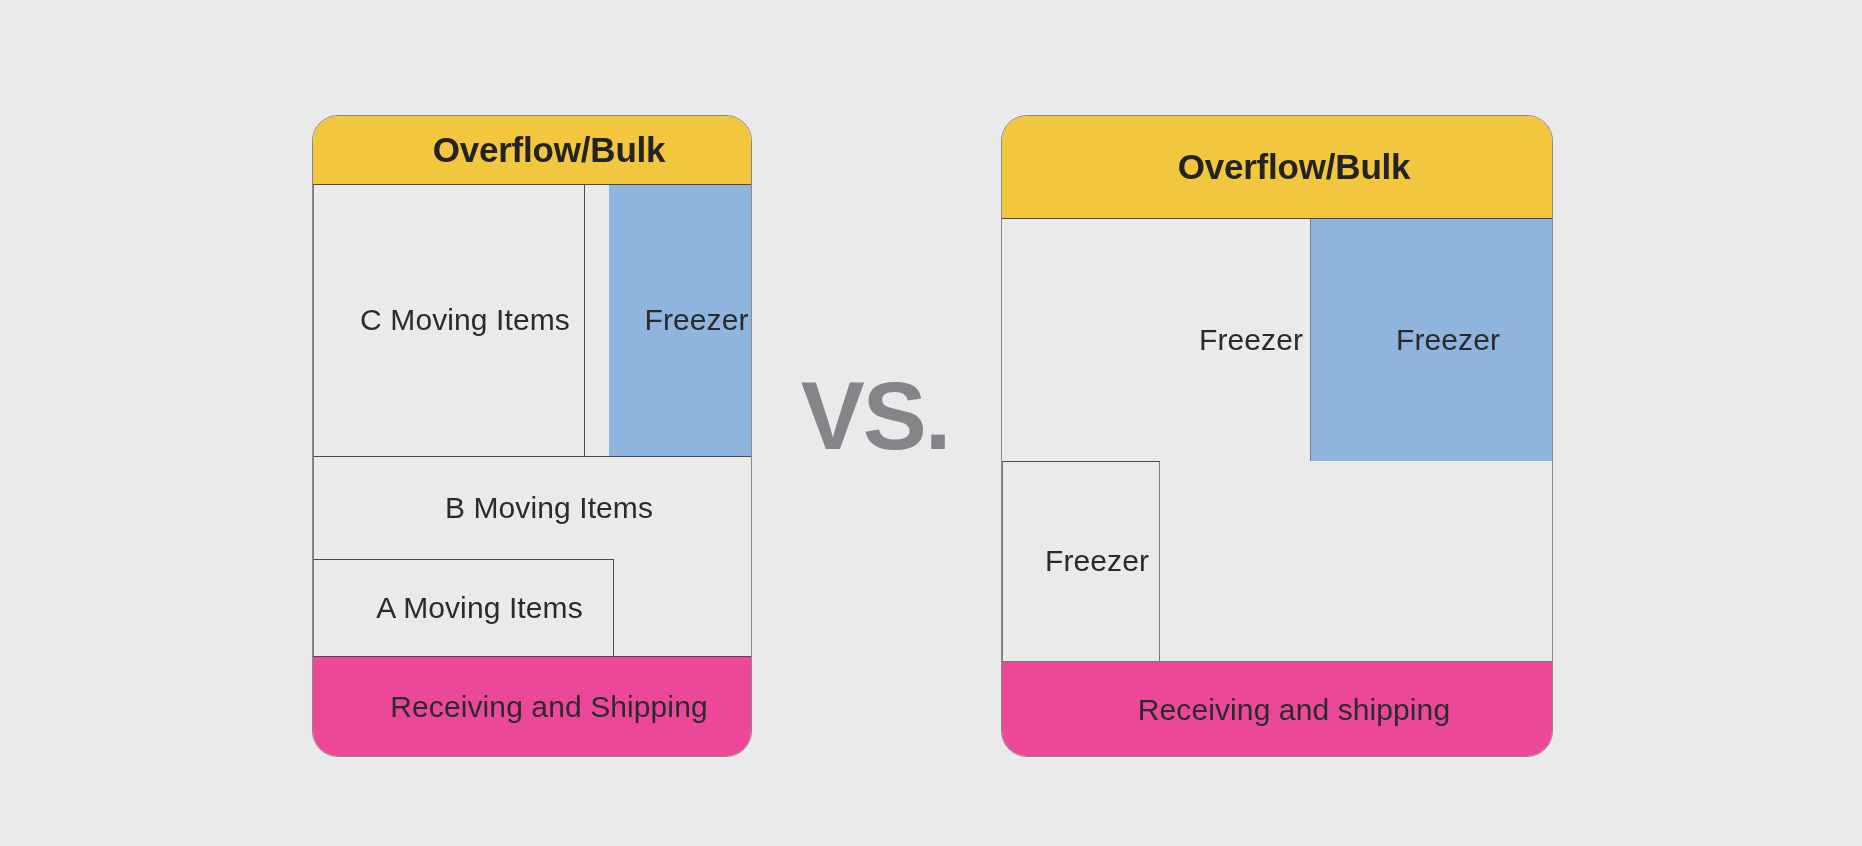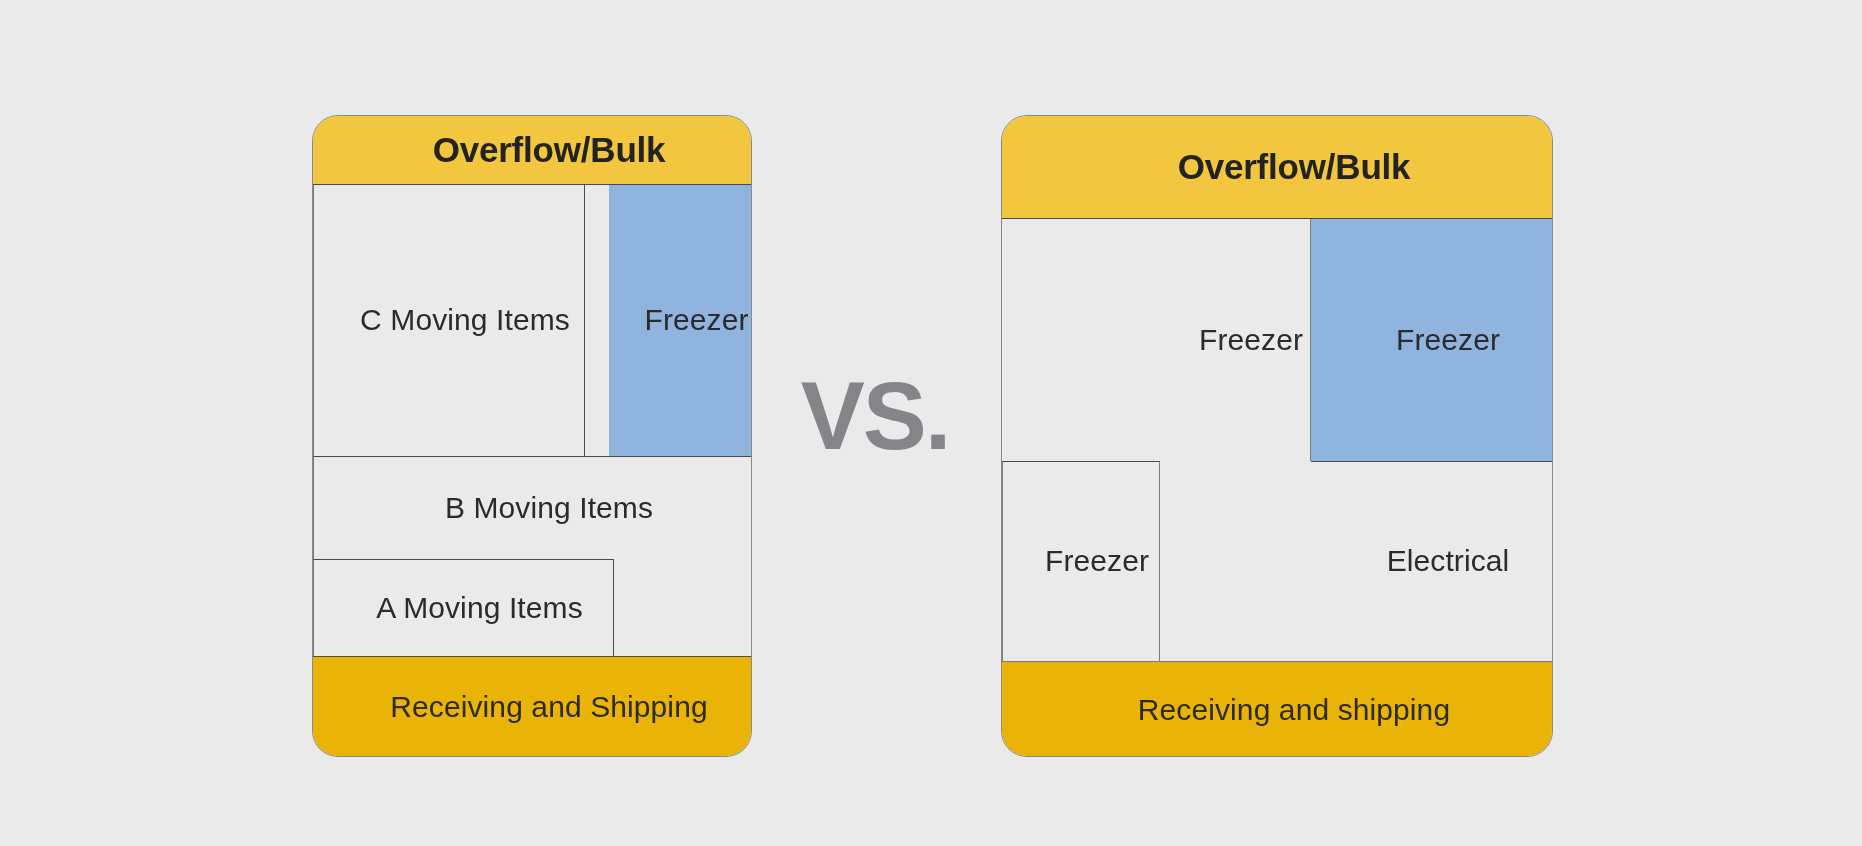--- a/index.html
+++ b/index.html
@@ -50,21 +50,21 @@
   }
 
   .cell.hdr {
     background: #F2C63E;
     font-weight: bold;
     font-size: 35px;
     letter-spacing: -0.2px;
     color: #232323;
   }
   .cell.blue { background: #8FB4DD; }
-  .cell.pink { background: #eab308; }
+  .cell.pink { background: #ec4899; }
 
   
   .bt { border-top: 1.6px solid #4A4A4A; }
   .bb { border-bottom: 1.6px solid #4A4A4A; }
   .br { border-right: 1.6px solid #4A4A4A; }
   .bt-l { border-top: 1.3px solid #7A7A7A; }
   .bl-l { border-left: 1.3px solid #7A7A7A; }
   .br-l { border-right: 1.3px solid #7A7A7A; }
 
   
@@ -130,18 +130,17 @@
     <div class="cell hdr bb" id="r-header">Overflow/Bulk</div>
 
 
     <div class="cell br-l" id="r-supplies">Freezer</div>
 
     <div class="cell blue br-l" id="r-freezer">Freezer</div>
 
     <div class="cell bt bl-l br-l" id="r-plastics">Freezer</div>
 
 
-    <div class="cell bt br-l" id="r-electrical">Electrical</div>
 
     <div class="cell pink bt-l" id="r-receiving">Receiving and shipping</div>
   </div>
 
 </div>
 
 </body></html>

